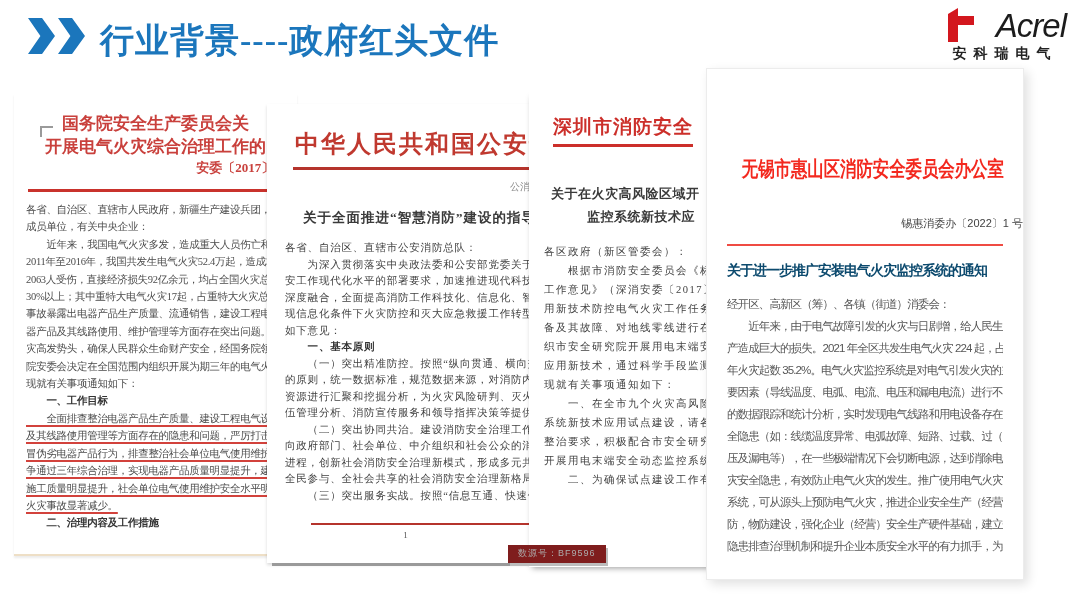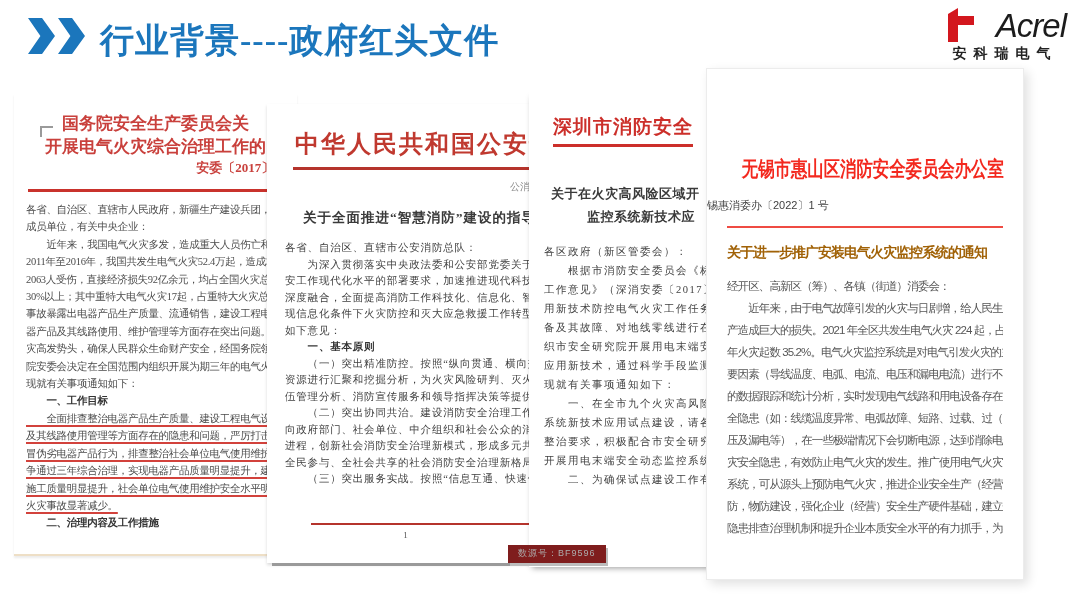--- a/index.html
+++ b/index.html
@@ -61,23 +61,23 @@
   .d3-t2{margin:5px 0 0 58px;font-weight:700;font-size:13px;color:#3a3a3a;
          white-space:nowrap;overflow:hidden;letter-spacing:0.5px;}
   .body3{margin:16px 0 0 15px;font-size:10.5px;line-height:19px;color:#414141;letter-spacing:1.5px;}
 
   
   .doc4{left:706px;top:68px;width:316px;height:510px;z-index:5;border:1px solid #ececec;
         box-shadow:4px 4px 10px rgba(0,0,0,.12);
         font-family:"Liberation Sans","DejaVu Sans",sans-serif;}
   .d4-head{margin-top:86px;text-align:center;font-size:21px;font-weight:700;color:#f3281e;
            white-space:nowrap;transform:scaleX(0.78);transform-origin:center;}
-  .d4-num{margin-top:15px;text-align:left;font-size:11px;color:#3f3f3f;}
+  .d4-num{margin-top:33px;text-align:right;font-size:11px;color:#3f3f3f;}
   .rule4{height:2px;background:#ef4b43;margin:13px 20px 0;}
-  .d4-title{margin:16px 0 0 20px;font-size:14px;font-weight:700;color:#a16207;
+  .d4-title{margin:16px 0 0 20px;font-size:14px;font-weight:700;color:#0c4a6e;
             white-space:nowrap;overflow:hidden;letter-spacing:-1px;}
   .body4{margin:13px 20px 0;font-size:11.5px;line-height:22px;color:#565656;letter-spacing:-0.9px;}
 
   
   .watermark{position:absolute;left:508px;top:545px;z-index:4;font-size:9px;color:#adadad;
              background:#7f1d1d;padding:2px 10px 3px;box-shadow:2px 3px 0 #bdbdbd;
              font-family:"Liberation Sans","DejaVu Sans",sans-serif;letter-spacing:1px;}
 </style>
 </head>
 <body>
@@ -138,20 +138,21 @@
     <div class="d2-title">关于全面推进“智慧消防”建设的指导意见</div>
     <div class="body2">
         <div class="ln">各省、自治区、直辖市公安消防总队：</div>
         <div class="ln">　　为深入贯彻落实中央政法委和公安部党委关于</div>
         <div class="ln">安工作现代化水平的部署要求，加速推进现代科技</div>
         <div class="ln">深度融合，全面提高消防工作科技化、信息化、智</div>
         <div class="ln">现信息化条件下火灾防控和灭大应急救援工作转型</div>
         <div class="ln">如下意见：</div>
         <div class="ln b">　　一、基本原则</div>
         <div class="ln">　　（一）突出精准防控。按照“纵向贯通、横向交</div>
+        <div class="ln">的原则，统一数据标准，规范数据来源，对消防内</div>
         <div class="ln">资源进行汇聚和挖掘分析，为火灾风险研判、灭火</div>
         <div class="ln">伍管理分析、消防宣传服务和领导指挥决策等提供</div>
         <div class="ln">　　（二）突出协同共治。建设消防安全治理工作</div>
         <div class="ln">向政府部门、社会单位、中介组织和社会公众的消</div>
         <div class="ln">进程，创新社会消防安全治理新模式，形成多元共</div>
         <div class="ln">全民参与、全社会共享的社会消防安全治理新格局。</div>
         <div class="ln">　　（三）突出服务实战。按照“信息互通、快速便</div>
       </div>
     <div class="d2-footline"></div>
     <div class="d2-page">1</div>

